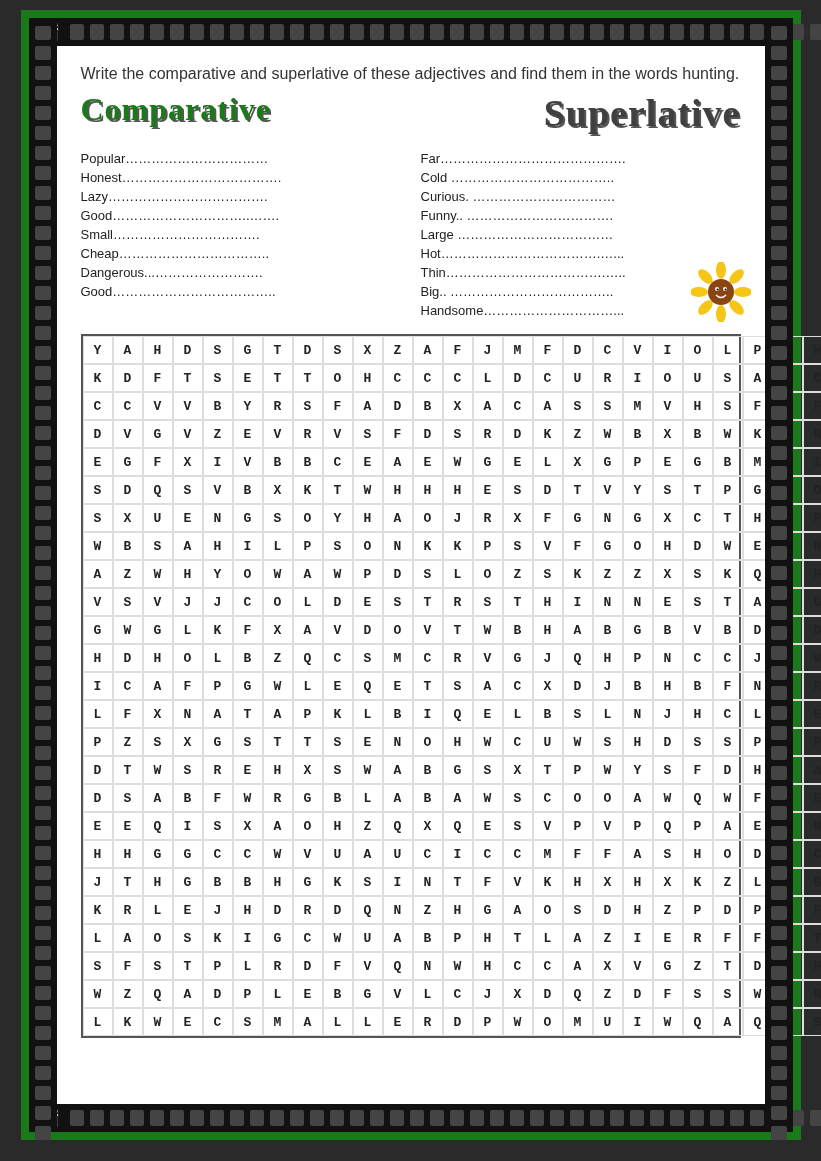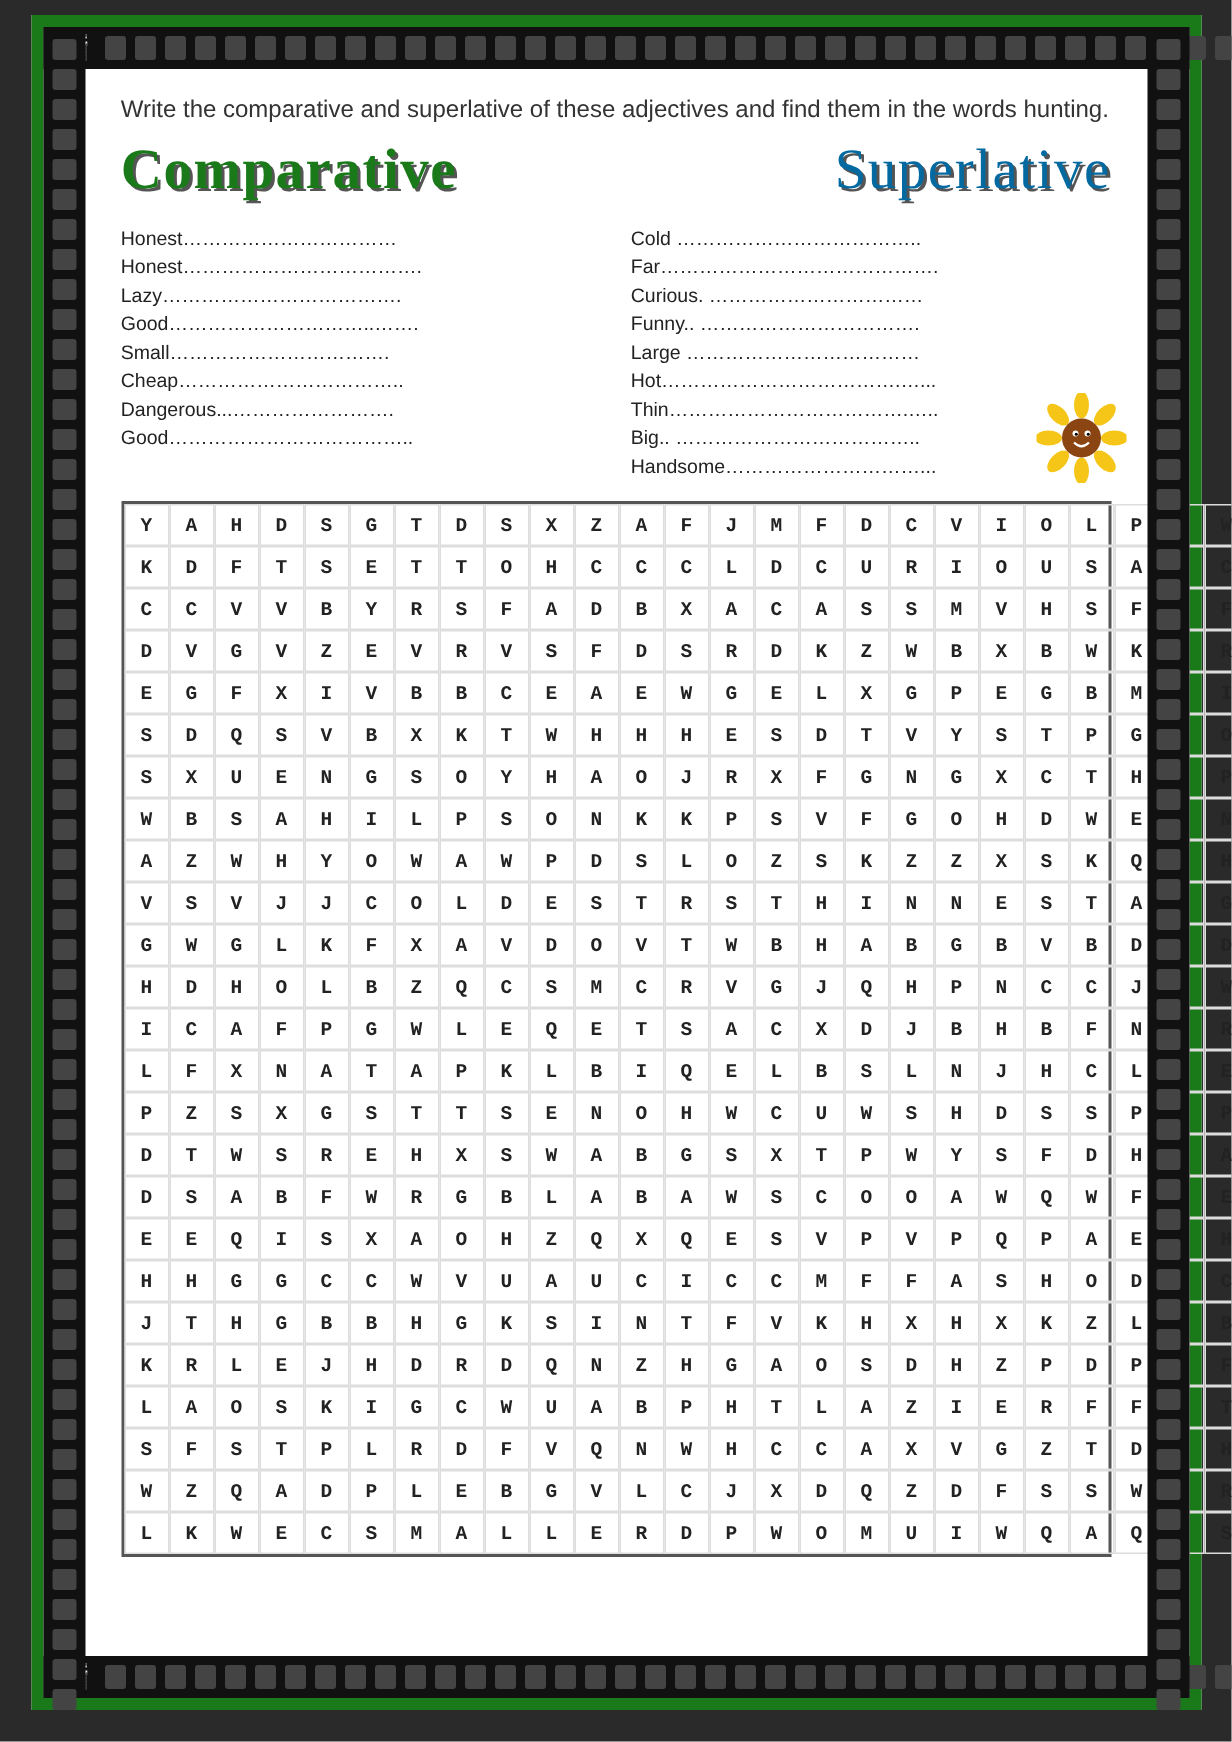--- a/index.html
+++ b/index.html
@@ -73,32 +73,32 @@
       font-size: 16px;
       color: #333;
       margin-bottom: 8px;
     }
     .titles {
       display: flex;
       justify-content: space-between;
       margin-bottom: 16px;
     }
     .title-comparative {
-      font-size: 38px;
+      font-size: 32px;
       font-weight: bold;
       font-family: Georgia, serif;
       color: #1a7a1a;
       text-shadow: 2px 2px 0 #555;
       letter-spacing: 1px;
     }
     .title-superlative {
       font-size: 38px;
-      font-weight: normal;
+      font-weight: bold;
       font-family: Georgia, serif;
-      color: #0369a1;
+      color: #404040;
       text-shadow: 2px 2px 0 #555;
       letter-spacing: 1px;
     }
     .adjectives-section {
       display: flex;
       gap: 20px;
       margin-bottom: 12px;
       position: relative;
     }
     .adj-column {
@@ -349,32 +349,32 @@
 
   <div class="content">
     <p class="instruction">Write the comparative and superlative of these adjectives and find them in the words hunting.</p>
     <div class="titles">
       <span class="title-comparative">Comparative</span>
       <span class="title-superlative">Superlative</span>
     </div>
 
     <div class="adjectives-section">
       <div class="adj-column" id="adj-left">
-          <div class="adj-item">Honest……………………………</div>
+          <div class="adj-item">Popular……………………………</div>
           <div class="adj-item">Honest……………………………….</div>
           <div class="adj-item">Lazy……………………………….</div>
           <div class="adj-item">Good…………………………..…….</div>
           <div class="adj-item">Small…………………………….</div>
           <div class="adj-item">Cheap……………………………..</div>
           <div class="adj-item">Dangerous...…………………….</div>
           <div class="adj-item">Good………………………………..</div>
         </div>
       <div class="adj-column" id="adj-right">
+          <div class="adj-item">Far…………………………………….</div>
           <div class="adj-item">Cold  ………………………………..</div>
-          <div class="adj-item">Far…………………………………….</div>
           <div class="adj-item">Curious. ……………………………</div>
           <div class="adj-item">Funny..  …………………………….</div>
           <div class="adj-item">Large ………………………………</div>
           <div class="adj-item">Hot……………………………….…...</div>
           <div class="adj-item">Thin……………………………….…..</div>
           <div class="adj-item">Big.. ………………………………..</div>
           <div class="adj-item">Handsome…………………………...</div>
         </div>
 
       <div class="sunflower">

